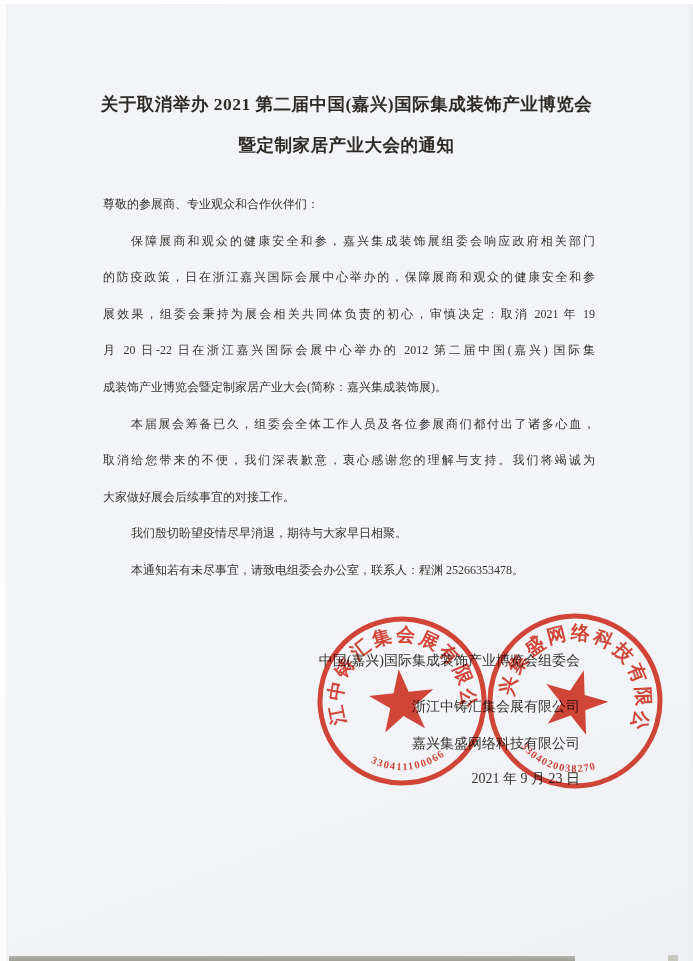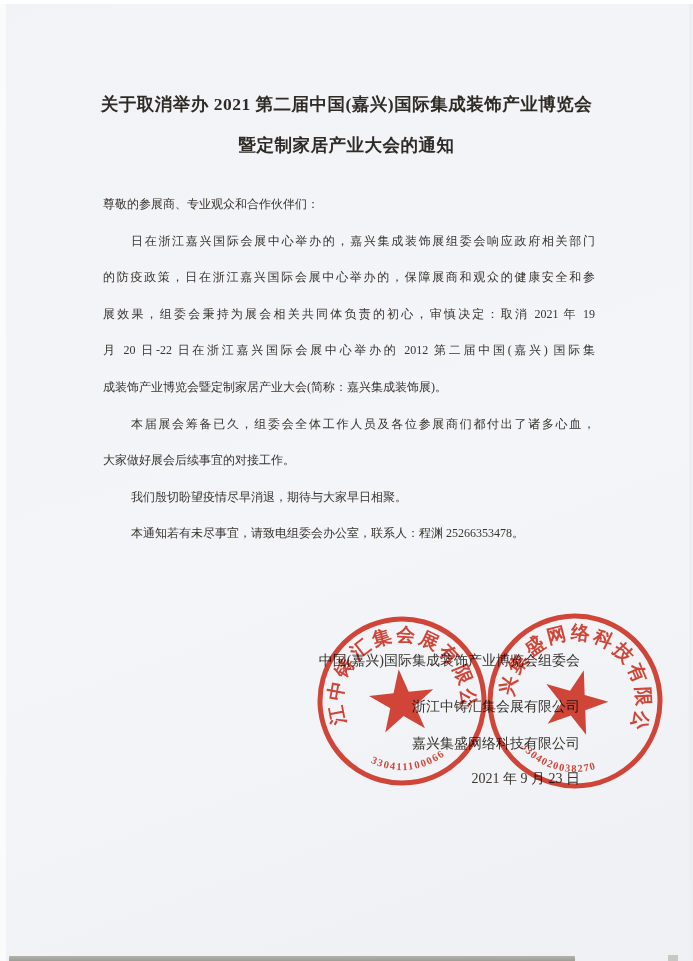--- a/index.html
+++ b/index.html
@@ -48,26 +48,27 @@
   <div class="edge-left"></div>
   <div class="edge-right"></div>
 
   <div class="title-block">
     <div class="title-line">关于取消举办 2021 第二届中国(嘉兴)国际集成装饰产业博览会</div>
     <div class="title-line">暨定制家居产业大会的通知</div>
   </div>
 
   <div class="body-block">
     <div class="line">尊敬的参展商、专业观众和合作伙伴们：</div>
-    <div class="line jfull ind">日在浙江嘉兴国际会展中心举办的，嘉兴集成装饰展组委会响应政府相关部门</div>
+    <div class="line jfull ind">保障展商和观众的健康安全和参，嘉兴集成装饰展组委会响应政府相关部门</div>
     <div class="line jfull">的防疫政策，日在浙江嘉兴国际会展中心举办的，保障展商和观众的健康安全和参</div>
     <div class="line jfull">展效果，组委会秉持为展会相关共同体负责的初心，审慎决定：取消 2021 年 19</div>
     <div class="line jfull">月 20 日-22 日在浙江嘉兴国际会展中心举办的 2012 第二届中国(嘉兴) 国际集</div>
     <div class="line">成装饰产业博览会暨定制家居产业大会(简称：嘉兴集成装饰展)。</div>
     <div class="line jfull ind">本届展会筹备已久，组委会全体工作人员及各位参展商们都付出了诸多心血，</div>
+    <div class="line jfull">取消给您带来的不便，我们深表歉意，衷心感谢您的理解与支持。我们将竭诚为</div>
     <div class="line">大家做好展会后续事宜的对接工作。</div>
     <div class="line ind">我们殷切盼望疫情尽早消退，期待与大家早日相聚。</div>
     <div class="line ind">本通知若有未尽事宜，请致电组委会办公室，联系人：程渊 25266353478。</div>
   </div>
 
   <div class="sig-line sig-1">中国(嘉兴)国际集成装饰产业博览会组委会</div>
   <div class="sig-line sig-2">浙江中铸汇集会展有限公司</div>
   <div class="sig-line sig-3">嘉兴集盛网络科技有限公司</div>
   <div class="sig-line sig-date">2021 年 9 月 23 日</div>
 

